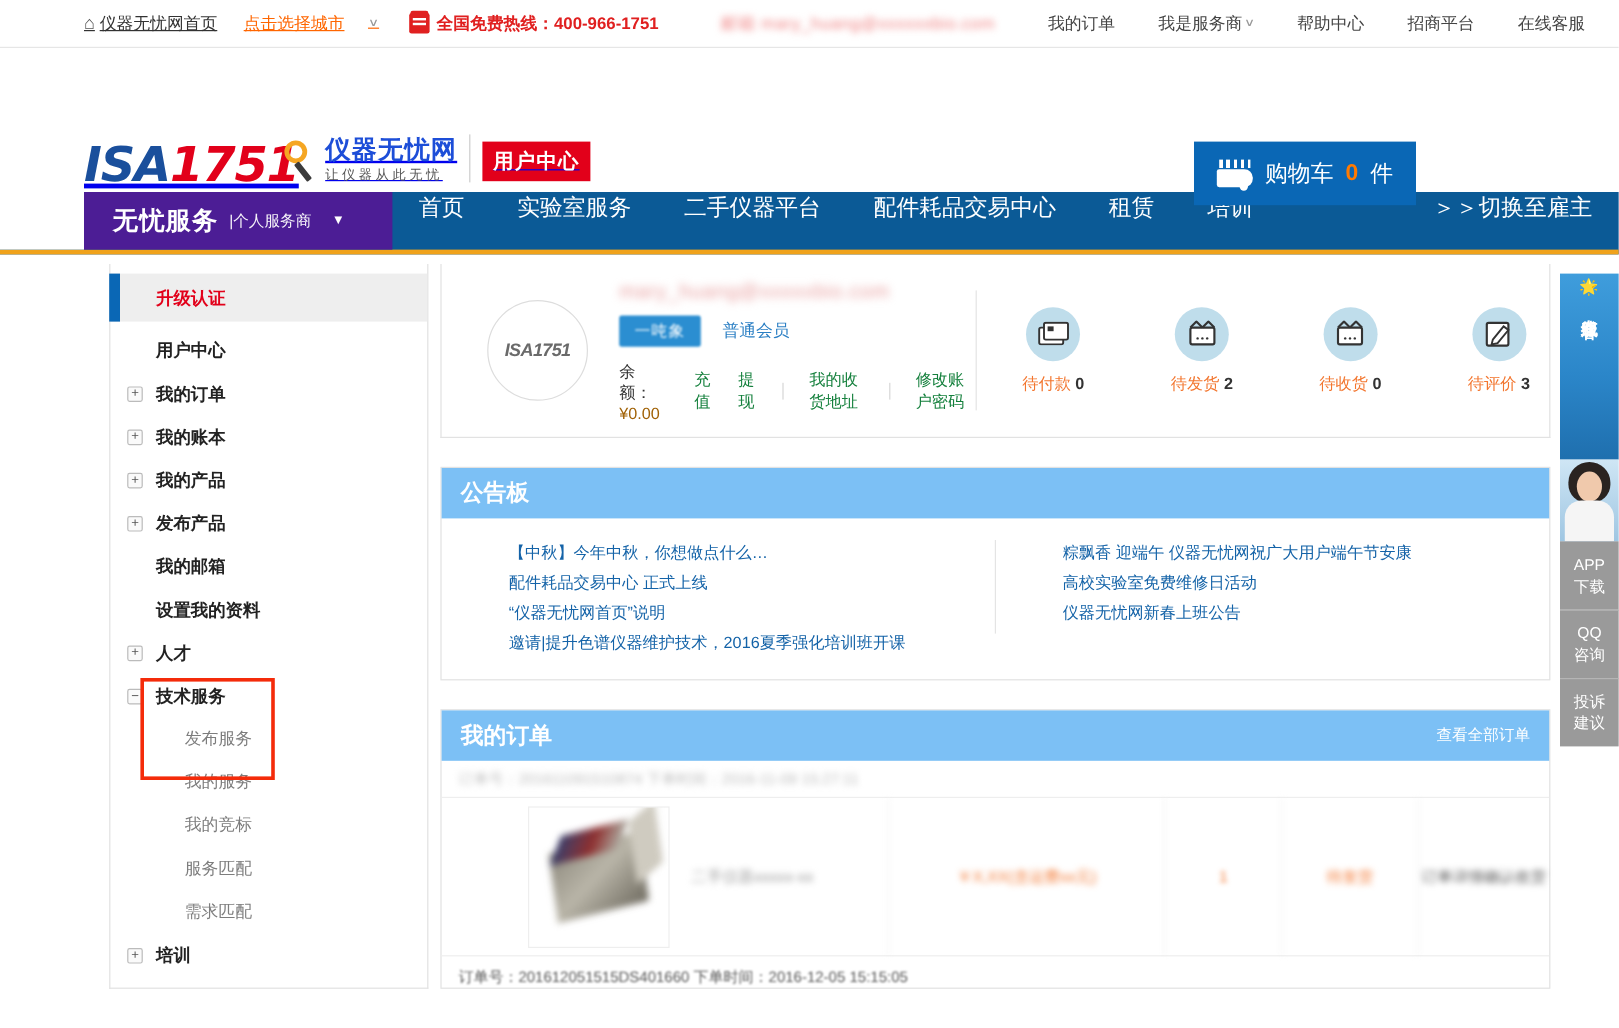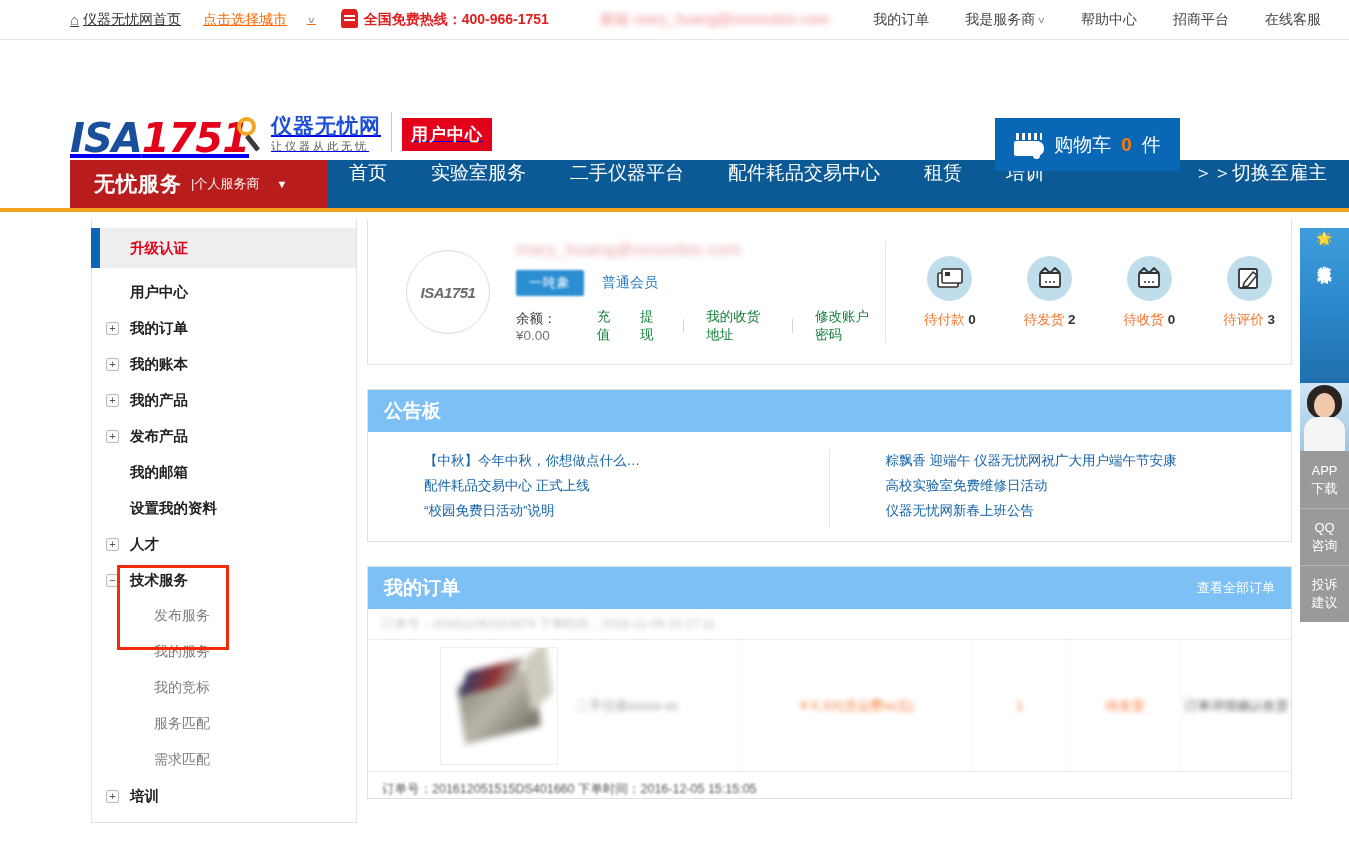--- a/index.html
+++ b/index.html
@@ -95,21 +95,21 @@
   }
   .cart-count{ color:#ff7a00; font-weight:bold; }
 
   
   .nav{
     height:52px; background:#0b5a96; border-bottom:4px solid #f0a21b;
     display:flex; align-items:stretch; color:#fff; margin-left:0;
   }
   .nav-spacer{ width:70px; background:#fff; }
   .nav-brand{
-    background:#b91c1c; display:flex; align-items:center; padding:0 18px 0 24px;
+    background:#4c1d95; display:flex; align-items:center; padding:0 18px 0 24px;
     gap:9px; min-width:257px;
   }
   .nav-brand .title{ font-size:21px; font-weight:bold; letter-spacing:1px; }
   .nav-brand .sub{ font-size:13px; opacity:.95; }
   .nav-brand .arrow{ font-size:11px; margin-left:8px; }
   .nav-items{ display:flex; flex:1; }
   .nav-items a{
     color:#fff; text-decoration:none; font-size:19px; padding:0 22px; white-space:nowrap;
   }
   .nav-switch{
@@ -167,25 +167,25 @@
     user-select:none; white-space:nowrap;
   }
   .profile-badges{ display:flex; align-items:center; margin-top:8px; gap:18px; }
   .lvl-badge{
     background:#2b8ed1;color:#fff;font-size:13px;padding:4px 13px;border-radius:2px;
     filter:blur(1.1px); letter-spacing:1px;
   }
   .member-type{ color:#2b7fc4; font-size:14px; }
   .profile-links{ display:flex; align-items:center; margin-top:12px; font-size:13.5px; gap:0; }
   .profile-links .bal{ color:#333; }
-  .profile-links .bal b{ color:#737373; font-weight:normal; }
+  .profile-links .bal b{ color:#a16207; font-weight:normal; }
   .profile-links a{ color:#15803d; text-decoration:none; margin-left:22px; }
   .profile-links .sep{ width:1px;height:14px;background:#d6d6d6;margin-left:22px; }
   .vdiv{ width:1px; height:100px; background:#e4e4e4; margin-left:6px; }
-  .order-stats{ display:flex; align-items:center; margin-left:38px; gap:48px; }
+  .order-stats{ display:flex; align-items:center; margin-left:38px; gap:72px; }
   .stat{ text-align:center; cursor:pointer; }
   .stat-circle{
     width:45px;height:45px;border-radius:50%;background:#bfddeb;
     display:flex;align-items:center;justify-content:center;margin:0 auto;
   }
   .stat-label{ margin-top:10px; font-size:13.5px; color:#f3762f; white-space:nowrap; }
   .stat-label b{ color:#333; }
 
   
   .panel{ margin-top:24px; border:1px solid #e2e2e2; background:#fff; }
@@ -491,21 +491,22 @@
     </div>
 
     <div class="panel">
       <div class="panel-head">
         <span>公告板</span>
       </div>
       <div class="notice-body">
         <div class="notice-col">
           <a href="#">【中秋】今年中秋，你想做点什么…</a>
           <a href="#">配件耗品交易中心 正式上线</a>
-          <a href="#">“校园免费日活动”说明</a>
+          <a href="#">“仪器无忧网首页”说明</a>
+          <a href="#">邀请|提升色谱仪器维护技术，2016夏季强化培训班开课</a>
         </div>
         <div class="notice-col">
           <a href="#">粽飘香 迎端午 仪器无忧网祝广大用户端午节安康</a>
           <a href="#">高校实验室免费维修日活动</a>
           <a href="#">仪器无忧网新春上班公告</a>
         </div>
       </div>
     </div>
 
     <div class="panel">

